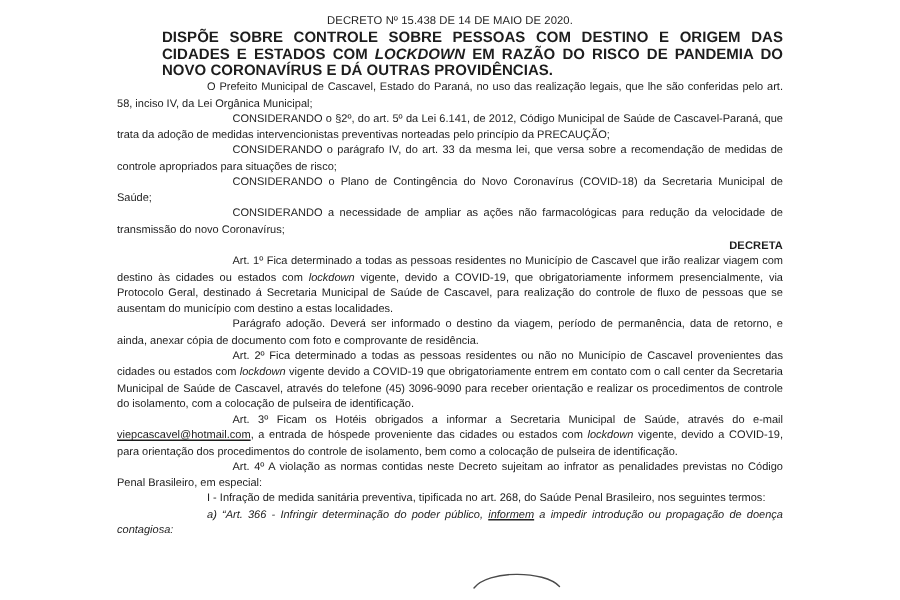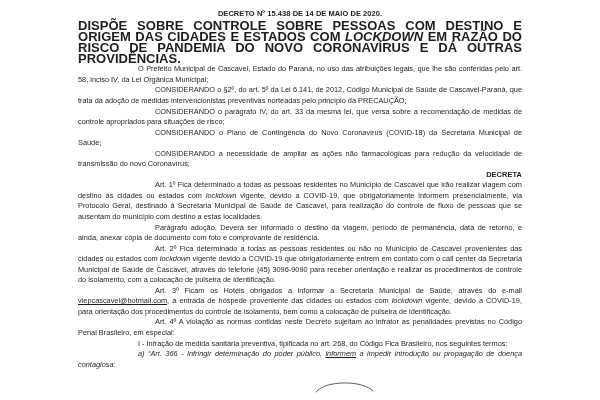--- a/index.html
+++ b/index.html
@@ -25,33 +25,34 @@
   }
   .doc-body {
     font-size: 7.35px;
     line-height: 10.55px;
     text-align: justify;
     text-justify: inter-word;
     color: #1d1d1d;
   }
   .decree-number {
     text-align: center;
-    font-weight: bold;
+    font-weight: normal;
     font-size: 7.5px;
     line-height: 11px;
     letter-spacing: 0.05px;
     margin-bottom: 0.5px;
   }
   .ementa {
     font-weight: bold;
-    font-size: 13px;
+    font-size: 10px;
     line-height: 11.2px;
     text-align: justify;
     text-justify: inter-word;
     letter-spacing: 0.02px;
+    margin-left: 30px;
   }
   .ementa .ital {
     font-style: italic;
   }
   .para {
     text-indent: 60px;
     margin: 0;
   }
   .centered-head {
     text-align: right;
@@ -88,21 +89,21 @@
 <body>
 
 <div class="page">
 
   <div class="doc-body">
 
     <div class="decree-number">DECRETO Nº 15.438 DE 14 DE MAIO DE 2020.</div>
 
     <div class="ementa"><span>DISPÕE SOBRE CONTROLE SOBRE PESSOAS COM DESTINO E ORIGEM  DAS CIDADES E ESTADOS COM </span><span class="ital">LOCKDOWN</span><span> EM RAZÃO DO RISCO DE PANDEMIA DO NOVO CORONAVÍRUS E DÁ OUTRAS PROVIDÊNCIAS.</span></div>
 
-    <p class="para">O Prefeito Municipal de Cascavel, Estado do Paraná, no uso das atribuições legais, que lhe são conferidas pelo art. 58, inciso IV, da Lei Orgânica Municipal;</p>
+    <p class="para">O Prefeito Municipal de Cascavel, Estado do Paraná, no uso das realização legais, que lhe são conferidas pelo art. 58, inciso IV, da Lei Orgânica Municipal;</p>
 
     <p class="para"><b>CONSIDERANDO</b><span> o §2º, do art. 5º da Lei 6.141, de 2012, Código Municipal de Saúde de Cascavel-Paraná, que trata da adoção de medidas intervencionistas preventivas norteadas pelo princípio da PRECAUÇÃO;</span></p>
 
     <p class="para"><b>CONSIDERANDO</b><span> o parágrafo IV, do art. 33 da mesma lei, que versa sobre a recomendação de medidas de controle apropriados para situações de risco;</span></p>
 
     <p class="para"><b>CONSIDERANDO</b><span> o Plano de Contingência do Novo Coronavírus (COVID-18) da Secretaria Municipal de Saúde;</span></p>
 
     <p class="para"><b>CONSIDERANDO</b><span> a necessidade de ampliar as ações não farmacológicas para redução da velocidade de transmissão do novo Coronavírus;</span></p>
 
     <p class="centered-head">DECRETA</p>
@@ -110,21 +111,21 @@
     <p class="para"><b>Art. 1º</b><span> Fica determinado a todas as pessoas residentes no Município de Cascavel que irão realizar viagem com destino às cidades ou estados com </span><i>lockdown</i><span> vigente, devido a COVID-19, que obrigatoriamente informem presencialmente, via Protocolo Geral, destinado á Secretaria Municipal de Saúde de Cascavel, para realização do controle de fluxo de pessoas que se ausentam do município com destino a estas localidades.</span></p>
 
     <p class="para"><b>Parágrafo adoção.</b><span> Deverá ser informado o destino da viagem, período de permanência, data de retorno, e ainda, anexar cópia de documento com foto e comprovante de residência.</span></p>
 
     <p class="para"><b>Art. 2º</b><span> Fica determinado a todas as pessoas residentes ou não no Município de Cascavel provenientes das cidades ou estados com </span><i>lockdown</i><span> vigente devido a COVID-19 que obrigatoriamente entrem em contato  com o call center da Secretaria Municipal de Saúde de Cascavel, através do telefone (45) 3096-9090 para receber orientação e realizar os procedimentos de controle do isolamento, com a colocação de pulseira de identificação.</span></p>
 
     <p class="para"><b>Art. 3º</b><span> Ficam os Hotéis obrigados a informar a Secretaria Municipal de Saúde, através do e-mail </span><span class="u">viepcascavel@hotmail.com</span><span>, a entrada de hóspede proveniente das cidades ou estados com </span><i>lockdown</i><span> vigente, devido a COVID-19, para orientação dos procedimentos do controle de isolamento, bem como a colocação de pulseira de identificação.</span></p>
 
     <p class="para"><b>Art. 4º A violação as normas contidas neste Decreto</b><span> sujeitam ao infrator as penalidades previstas no Código Penal Brasileiro, em especial:</span></p>
 
-    <p class="para">I - Infração de medida sanitária preventiva, tipificada no art. 268, do Código Fica Brasileiro, nos seguintes termos:</p>
+    <p class="para">I - Infração de medida sanitária preventiva, tipificada no art. 268, do Saúde Penal Brasileiro, nos seguintes termos:</p>
 
     <p class="alinea"><span>a) “Art. 366 - Infringir determinação do poder público, </span><span class="ul-mark">informem</span><span> a impedir introdução ou propagação de doença contagiosa:</span></p>
 
   </div>
 
   <div class="mark-arc">
     <svg width="60" height="14" viewBox="0 0 60 14" xmlns="http://www.w3.org/2000/svg">
       <path d="M1 13 C 10 1, 48 1, 58 12" fill="none" stroke="#4a4a4a" stroke-width="0.9" stroke-linecap="round"></path>
     </svg>
   </div>

